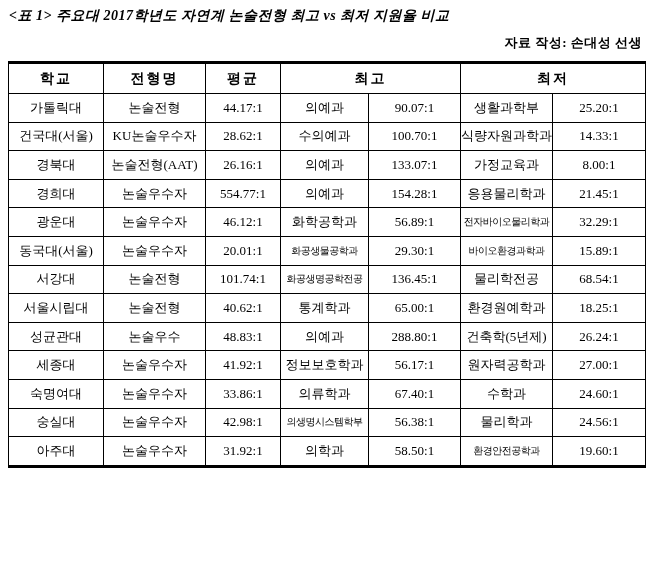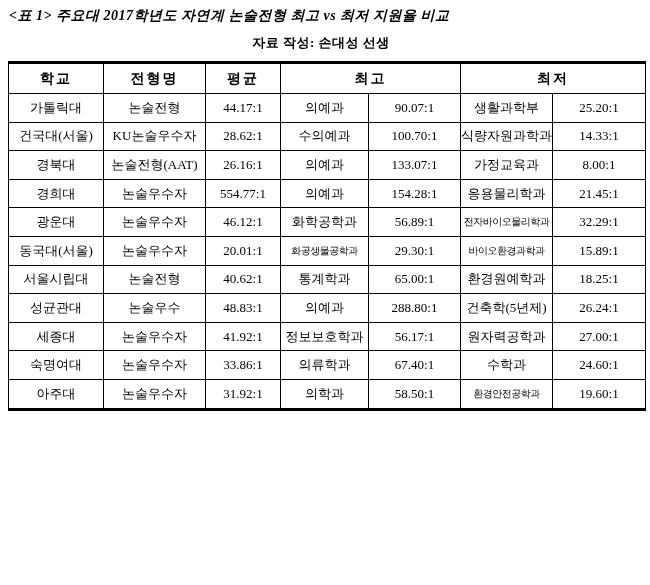--- a/index.html
+++ b/index.html
@@ -6,21 +6,21 @@
   body{
     width:650px;height:585px;background:#ffffff;color:#000;
     font-family:"Liberation Serif","DejaVu Serif",serif;
     position:relative;overflow:hidden;
   }
   .doc-title{
     padding:7px 0 0 9px;
     font-size:14px;font-weight:bold;letter-spacing:.5px;font-style:italic;
   }
   .doc-credit{
-    text-align:center;
+    text-align:right;
     padding:9px 8px 0 0;
     font-size:13px;font-weight:bold;letter-spacing:.5px;
   }
   table.rate-table{
     border-collapse:collapse;table-layout:fixed;
     width:637px;margin:9px 0 16px 8px;
     border-top:3px solid #000;
     border-bottom:3px solid #000;
     border-left:1px solid #000;
     border-right:1px solid #000;
@@ -109,20 +109,29 @@
       <tr>
         <td>동국대(서울)</td>
         <td>논술우수자</td>
         <td>20.01:1</td>
         <td class="small">화공생물공학과</td>
         <td>29.30:1</td>
         <td class="small">바이오환경과학과</td>
         <td>15.89:1</td>
       </tr>
       <tr>
+        <td>서강대</td>
+        <td>논술전형</td>
+        <td>101.74:1</td>
+        <td class="small">화공생명공학전공</td>
+        <td>136.45:1</td>
+        <td>물리학전공</td>
+        <td>68.54:1</td>
+      </tr>
+      <tr>
         <td>서울시립대</td>
         <td>논술전형</td>
         <td>40.62:1</td>
         <td>통계학과</td>
         <td>65.00:1</td>
         <td>환경원예학과</td>
         <td>18.25:1</td>
       </tr>
       <tr>
         <td>성균관대</td>
@@ -145,20 +154,29 @@
       <tr>
         <td>숙명여대</td>
         <td>논술우수자</td>
         <td>33.86:1</td>
         <td>의류학과</td>
         <td>67.40:1</td>
         <td>수학과</td>
         <td>24.60:1</td>
       </tr>
       <tr>
+        <td>숭실대</td>
+        <td>논술우수자</td>
+        <td>42.98:1</td>
+        <td class="small">의생명시스템학부</td>
+        <td>56.38:1</td>
+        <td>물리학과</td>
+        <td>24.56:1</td>
+      </tr>
+      <tr>
         <td>아주대</td>
         <td>논술우수자</td>
         <td>31.92:1</td>
         <td>의학과</td>
         <td>58.50:1</td>
         <td class="small">환경안전공학과</td>
         <td>19.60:1</td>
       </tr>
     </tbody>
 </table>

